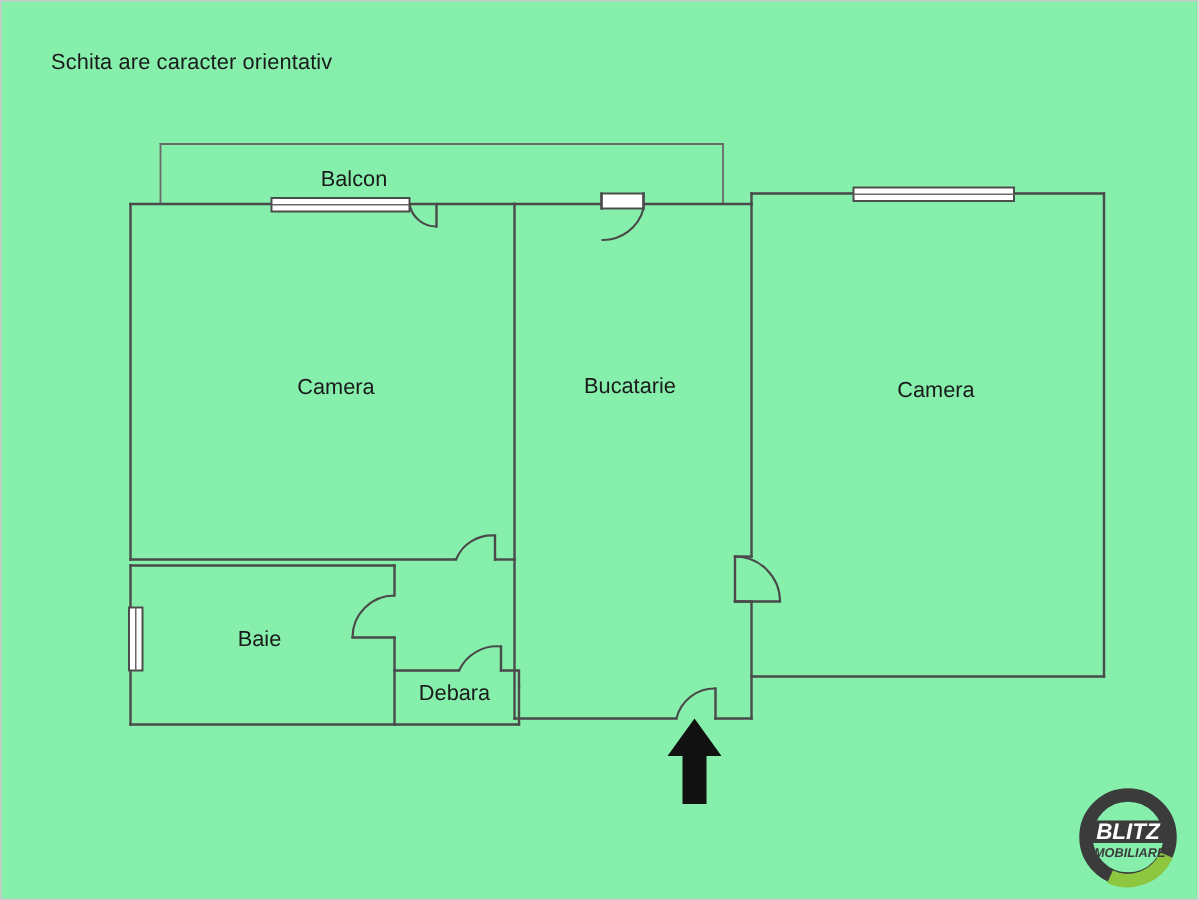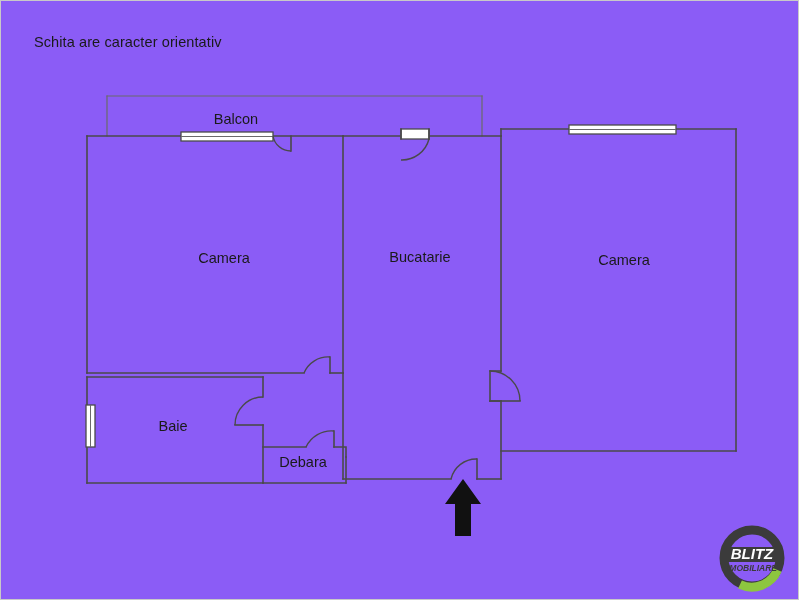--- a/index.html
+++ b/index.html
@@ -10,21 +10,21 @@
   body {
     width: 799px;
     height: 600px;
     font-family: "Liberation Sans", sans-serif;
     overflow: hidden;
   }
   #plan-root {
     position: relative;
     width: 799px;
     height: 600px;
-    background: #8b5cf6;
+    background: #86efac;
     box-sizing: border-box;
     border: 1px solid #c9c9c9;
   }
   #plan-title {
     position: absolute;
     left: 33px;
     top: 33px;
     font-size: 14.5px;
     color: #1a1a1a;
     letter-spacing: 0.1px;

